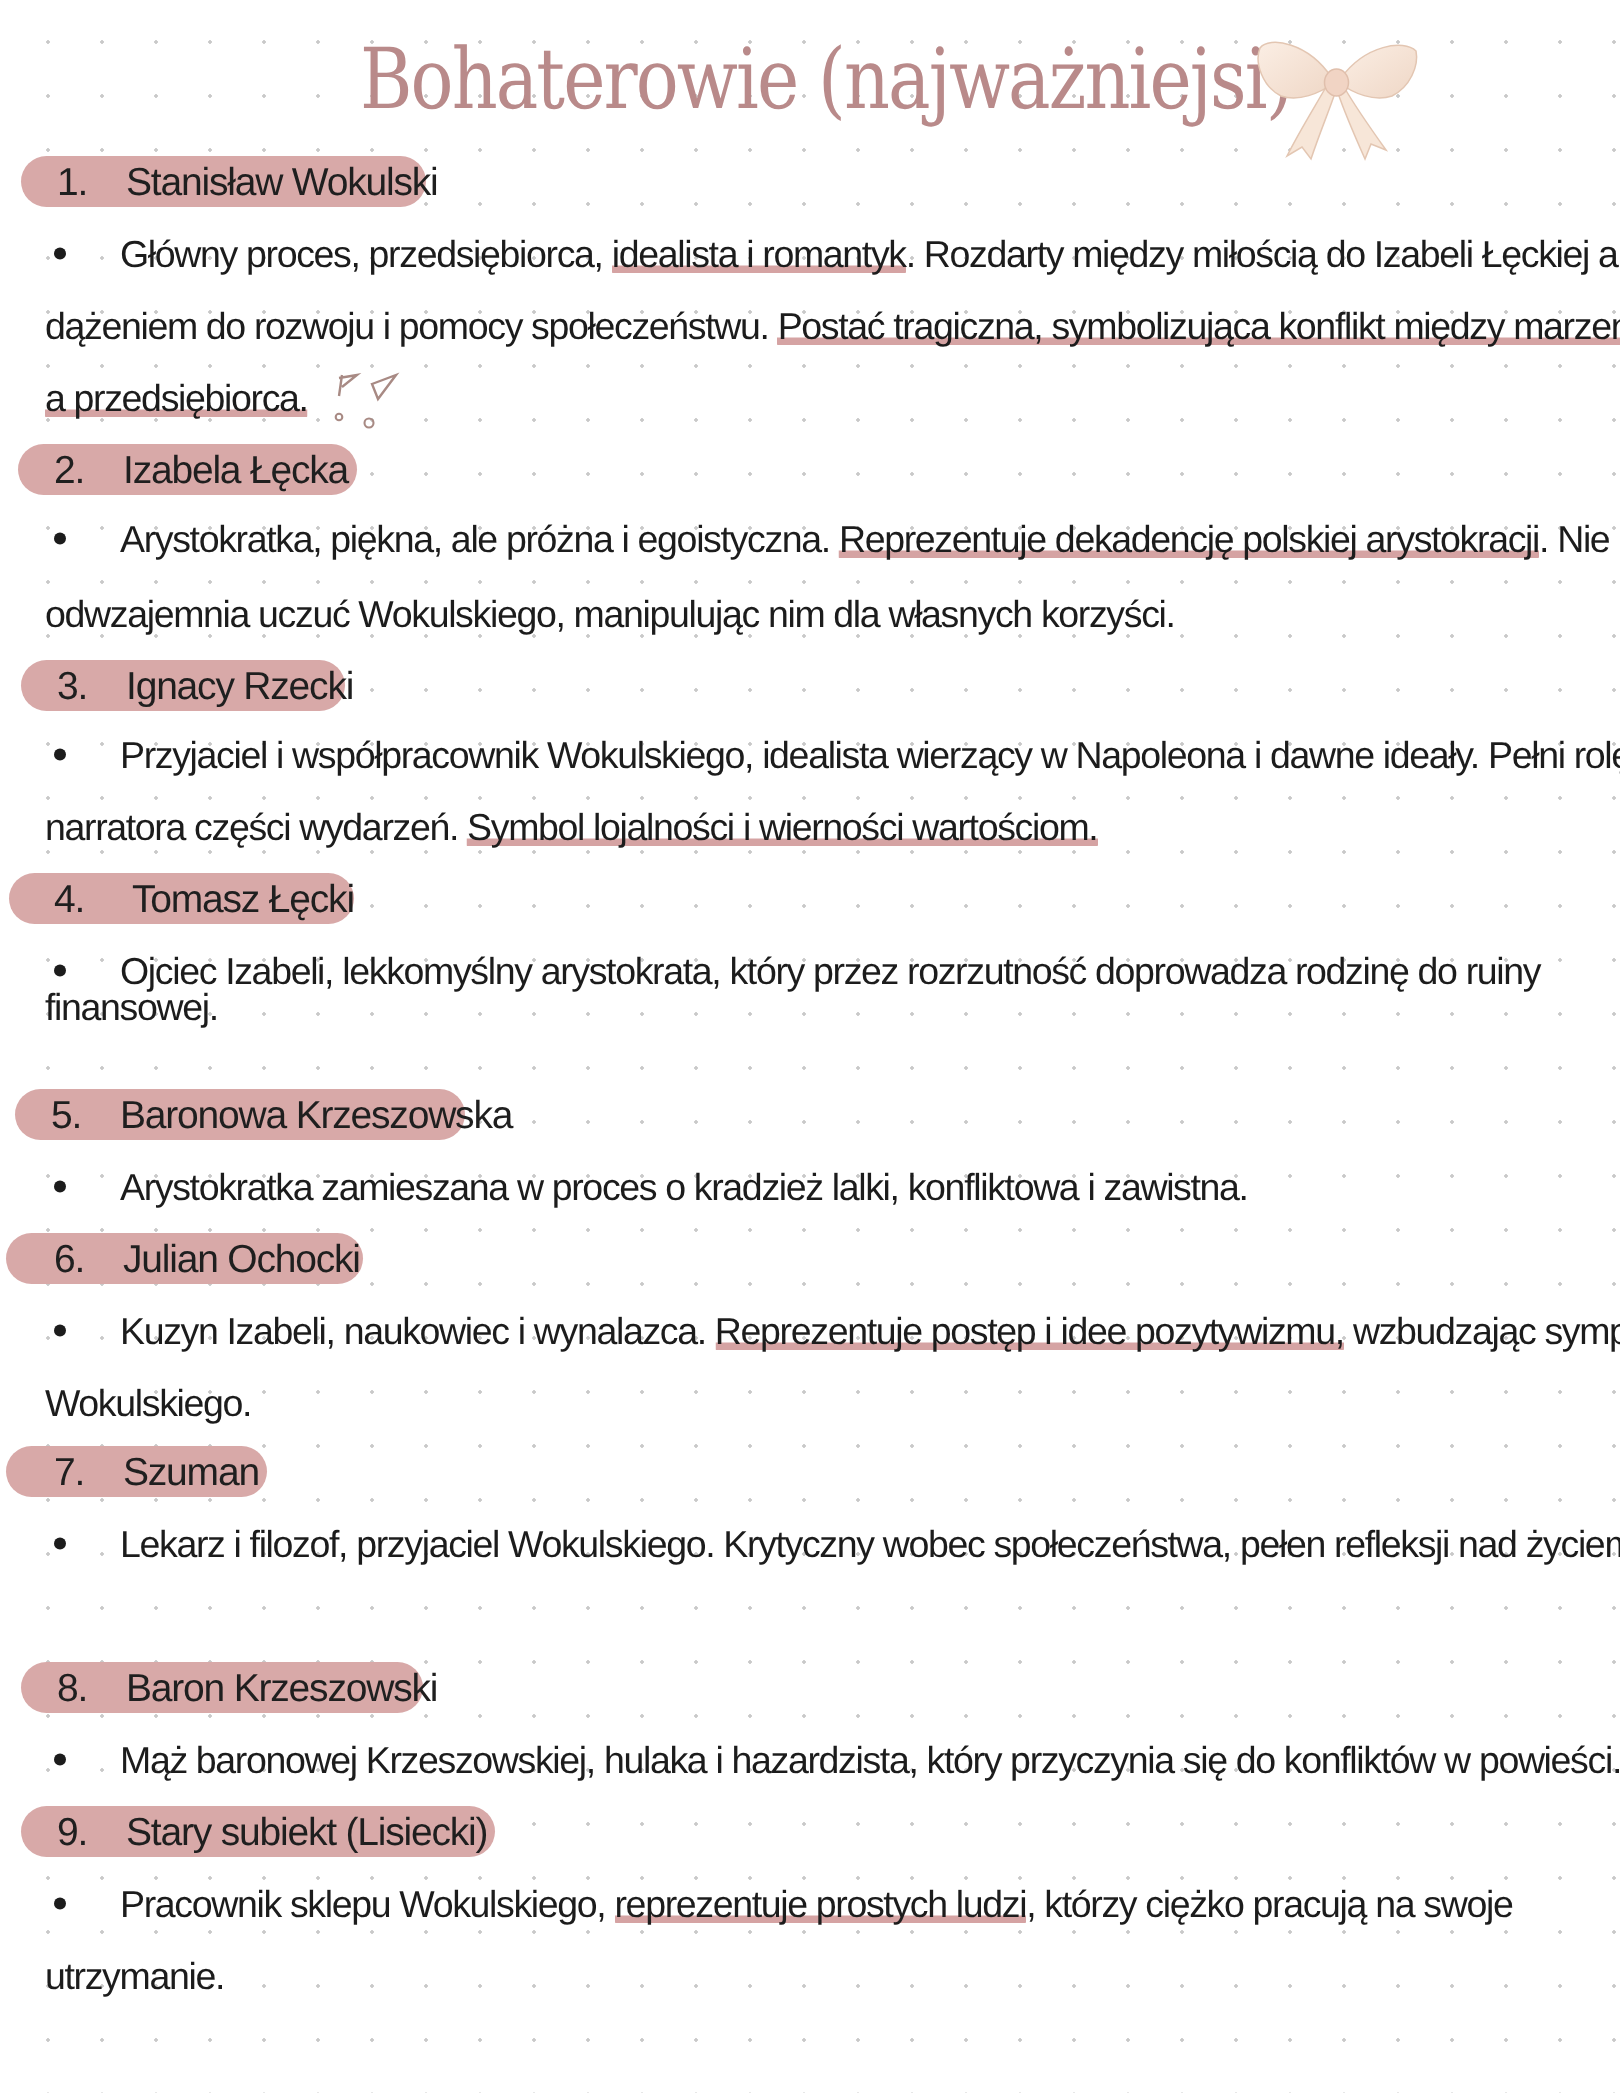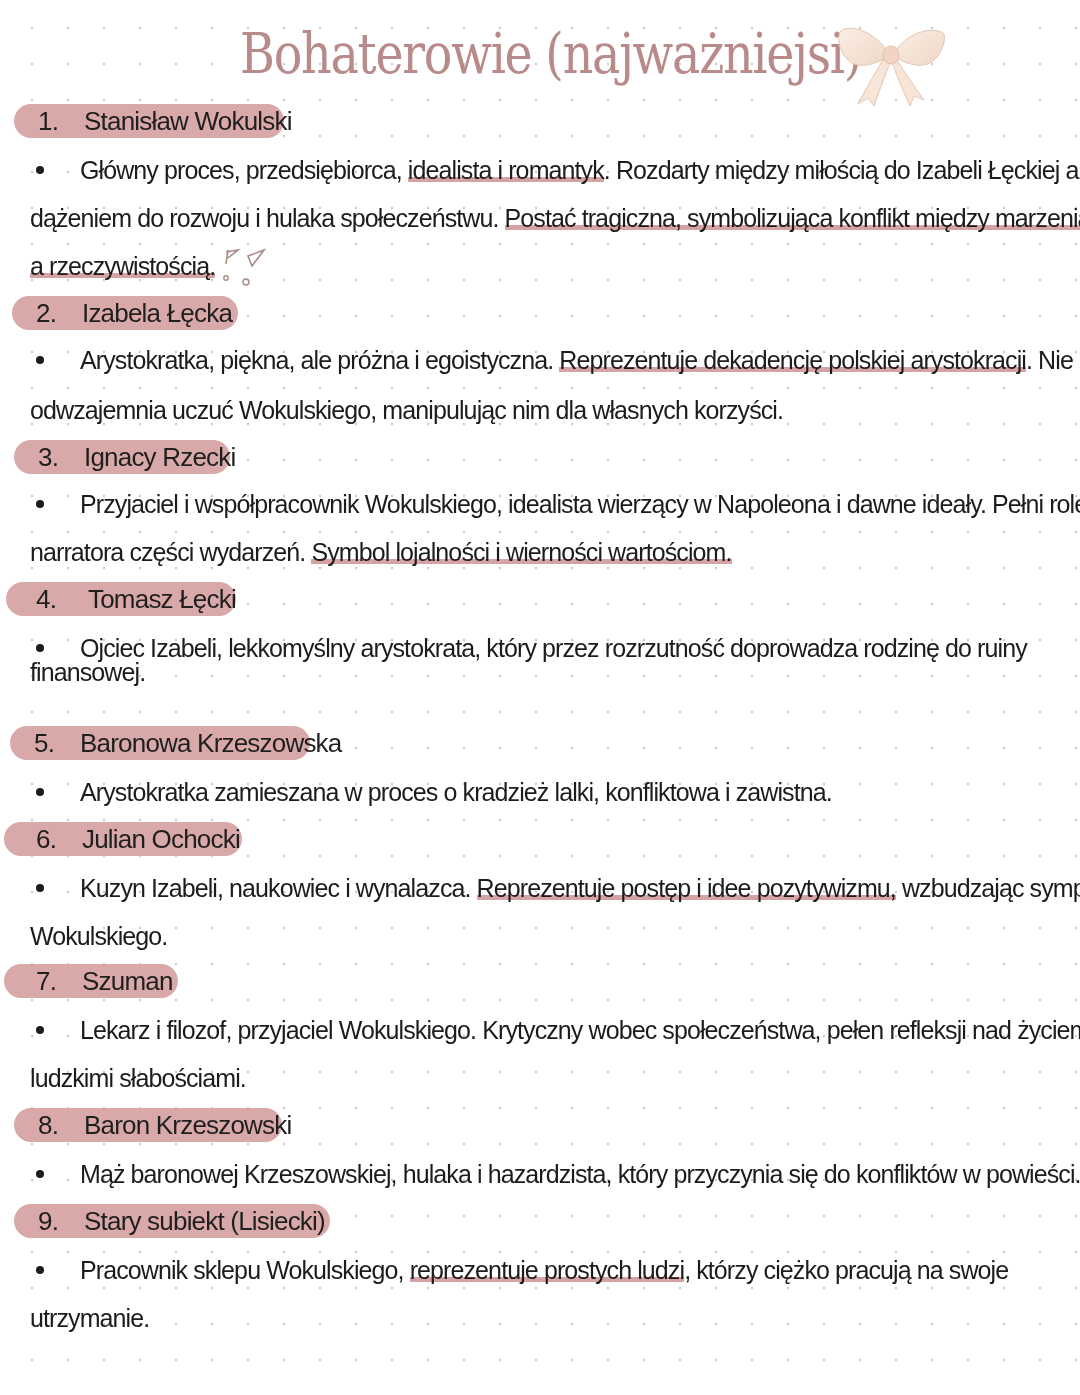--- a/index.html
+++ b/index.html
@@ -77,24 +77,24 @@
   </svg>
 
   <div class="pill" style="left:14px;top:104px;width:270px;">
     <span class="num">1.</span>
     <span class="name">Stanisław Wokulski</span>
   </div>
   <div class="line first" style="top:150px;">
     <span class="bullet"></span><span>Główny proces, przedsiębiorca, </span><span class="hl">idealista i romantyk</span><span>. Rozdarty między miłością do Izabeli Łęckiej a</span>
   </div>
   <div class="line" style="top:198px;">
-    <span>dążeniem do rozwoju i hulaka społeczeństwu. </span><span class="hl">Postać tragiczna, symbolizująca konflikt między marzeniami</span>
+    <span>dążeniem do rozwoju i pomocy społeczeństwu. </span><span class="hl">Postać tragiczna, symbolizująca konflikt między marzeniami</span>
   </div>
   <div class="line" style="top:246px;">
-    <span class="hl">a rzeczywistością.</span>
+    <span class="hl">a przedsiębiorca.</span>
   </div>
 
   <div class="pill" style="left:12px;top:296px;width:226px;">
     <span class="num">2.</span>
     <span class="name">Izabela Łęcka</span>
   </div>
   <div class="line" style="top:390px;">
     <span>odwzajemnia uczuć Wokulskiego, manipulując nim dla własnych korzyści.</span>
   </div>
   <div class="line first" style="top:340px;">
@@ -142,23 +142,20 @@
     <span>Wokulskiego.</span>
   </div>
 
   <div class="pill" style="left:4px;top:964px;width:174px;">
     <span class="num" style="left:32px;">7.</span>
     <span class="name" style="left:78px;">Szuman</span>
   </div>
   <div class="line first" style="top:1010px;">
     <span class="bullet"></span><span>Lekarz i filozof, przyjaciel Wokulskiego. Krytyczny wobec społeczeństwa, pełen refleksji nad życiem i</span>
   </div>
-  <div class="line" style="top:1058px;">
-    <span>ludzkimi słabościami.</span>
-  </div>
 
   <div class="pill" style="left:14px;top:1108px;width:268px;">
     <span class="num">8.</span>
     <span class="name">Baron Krzeszowski</span>
   </div>
   <div class="line first" style="top:1154px;">
     <span class="bullet"></span><span>Mąż baronowej Krzeszowskiej, hulaka i hazardzista, który przyczynia się do konfliktów w powieści.</span>
   </div>
 
   <div class="pill" style="left:14px;top:1204px;width:316px;">

